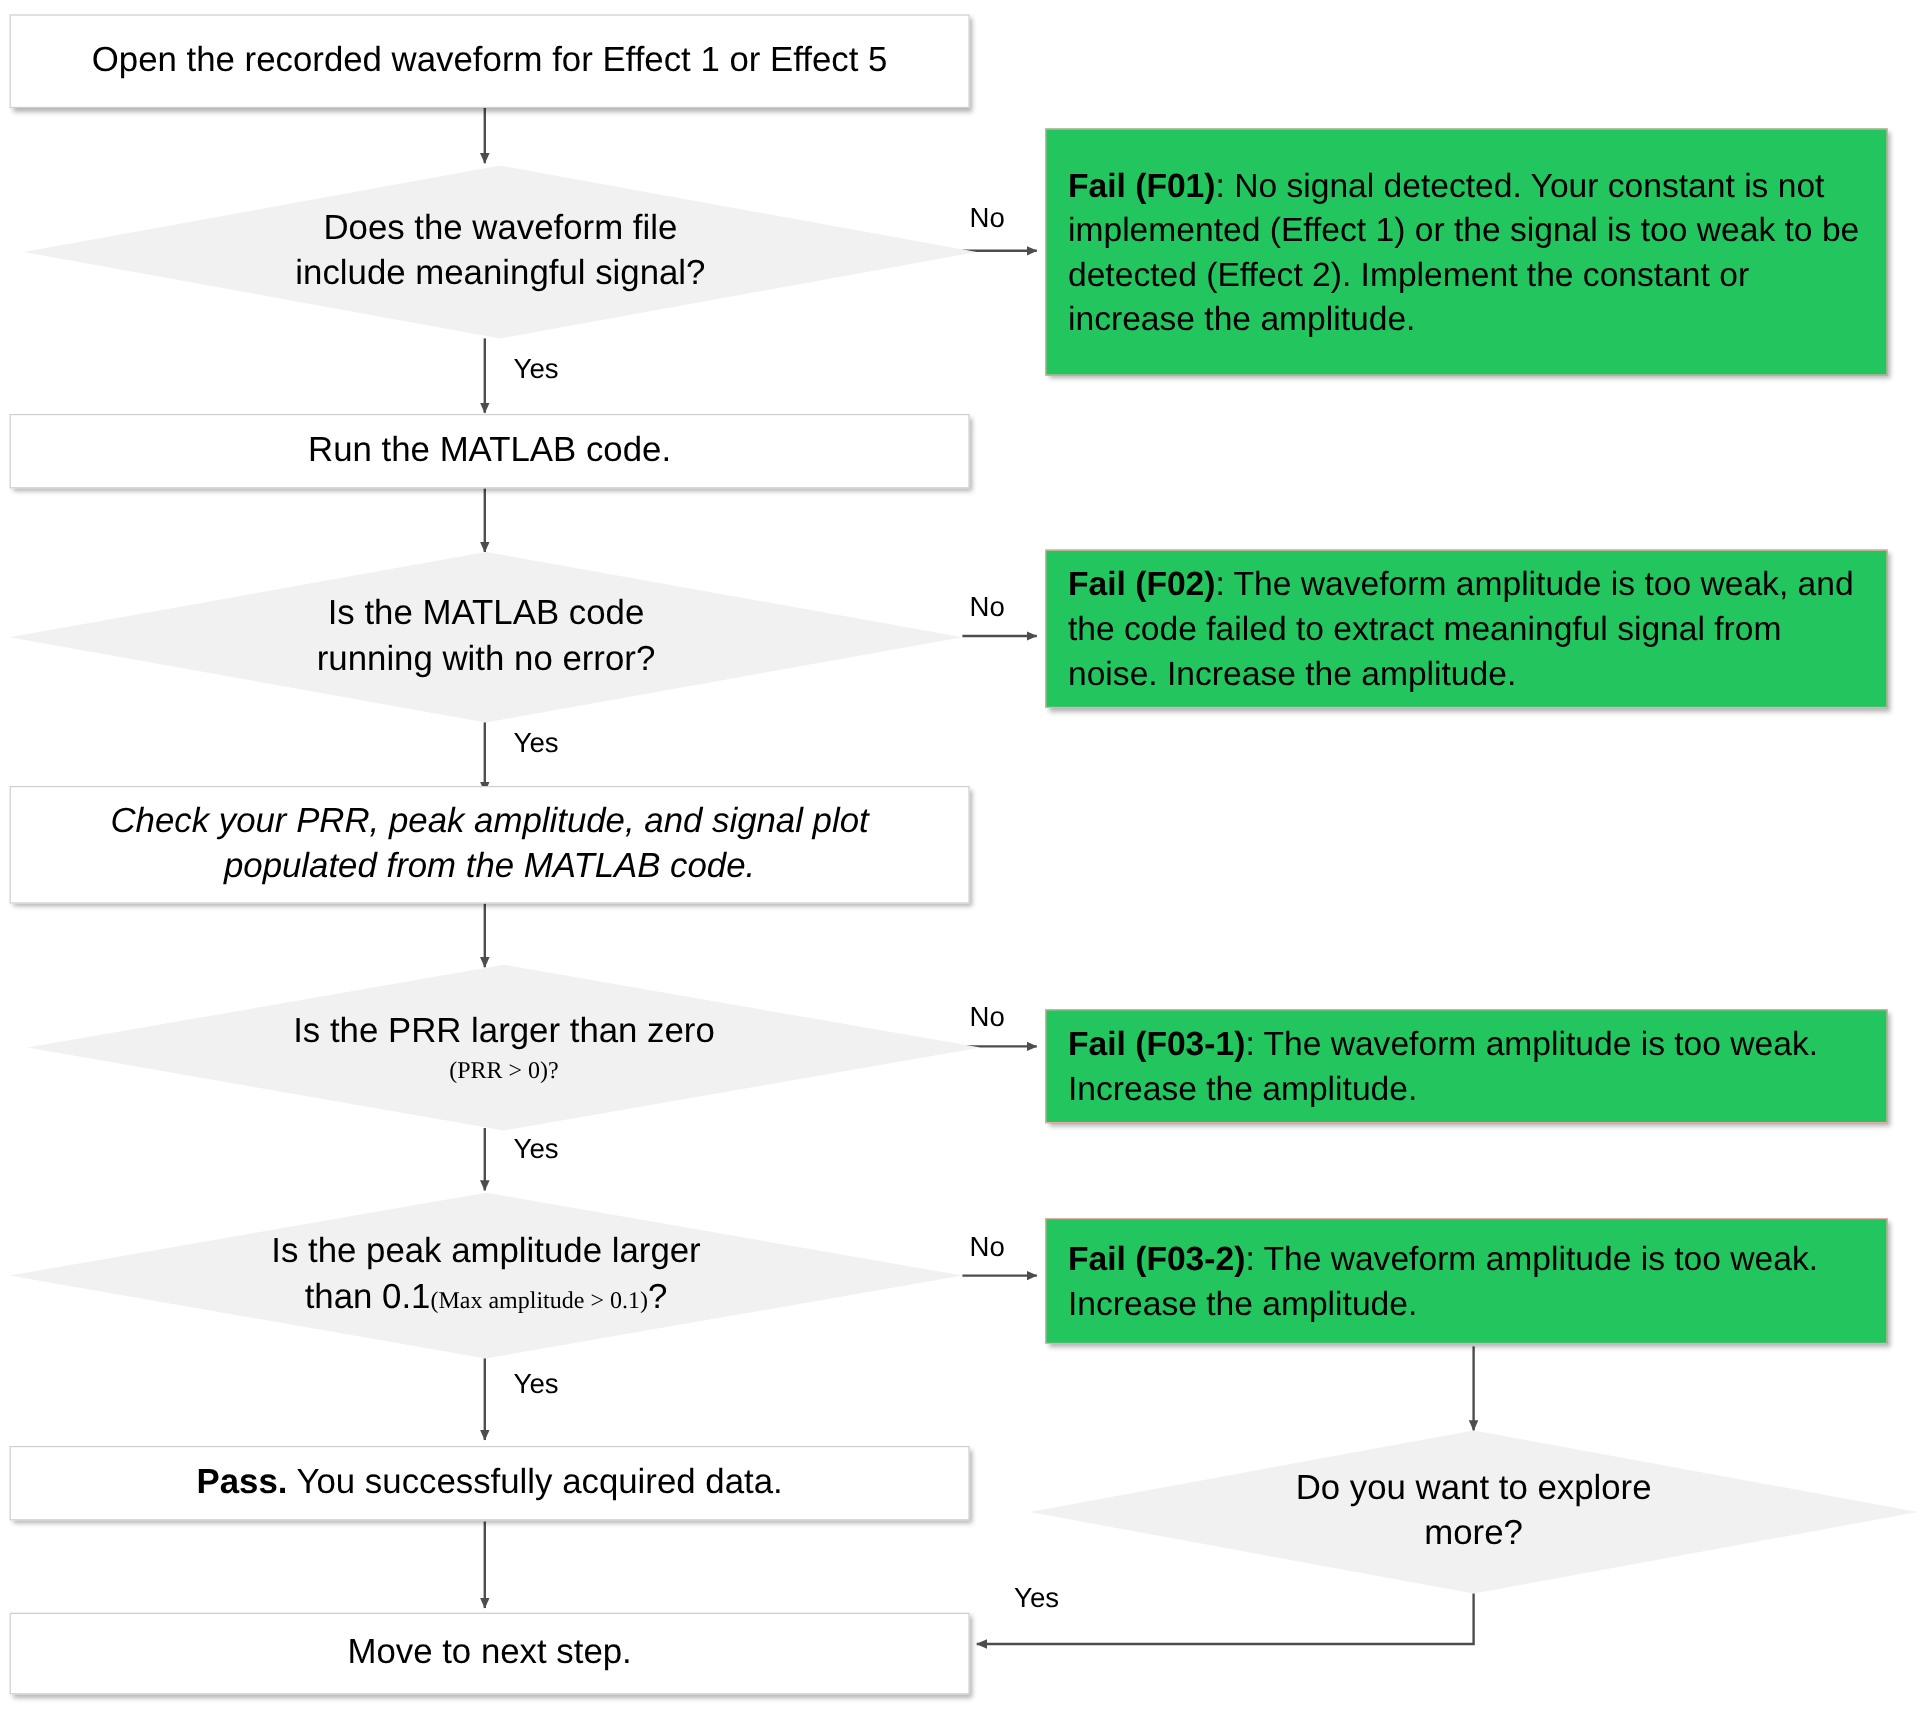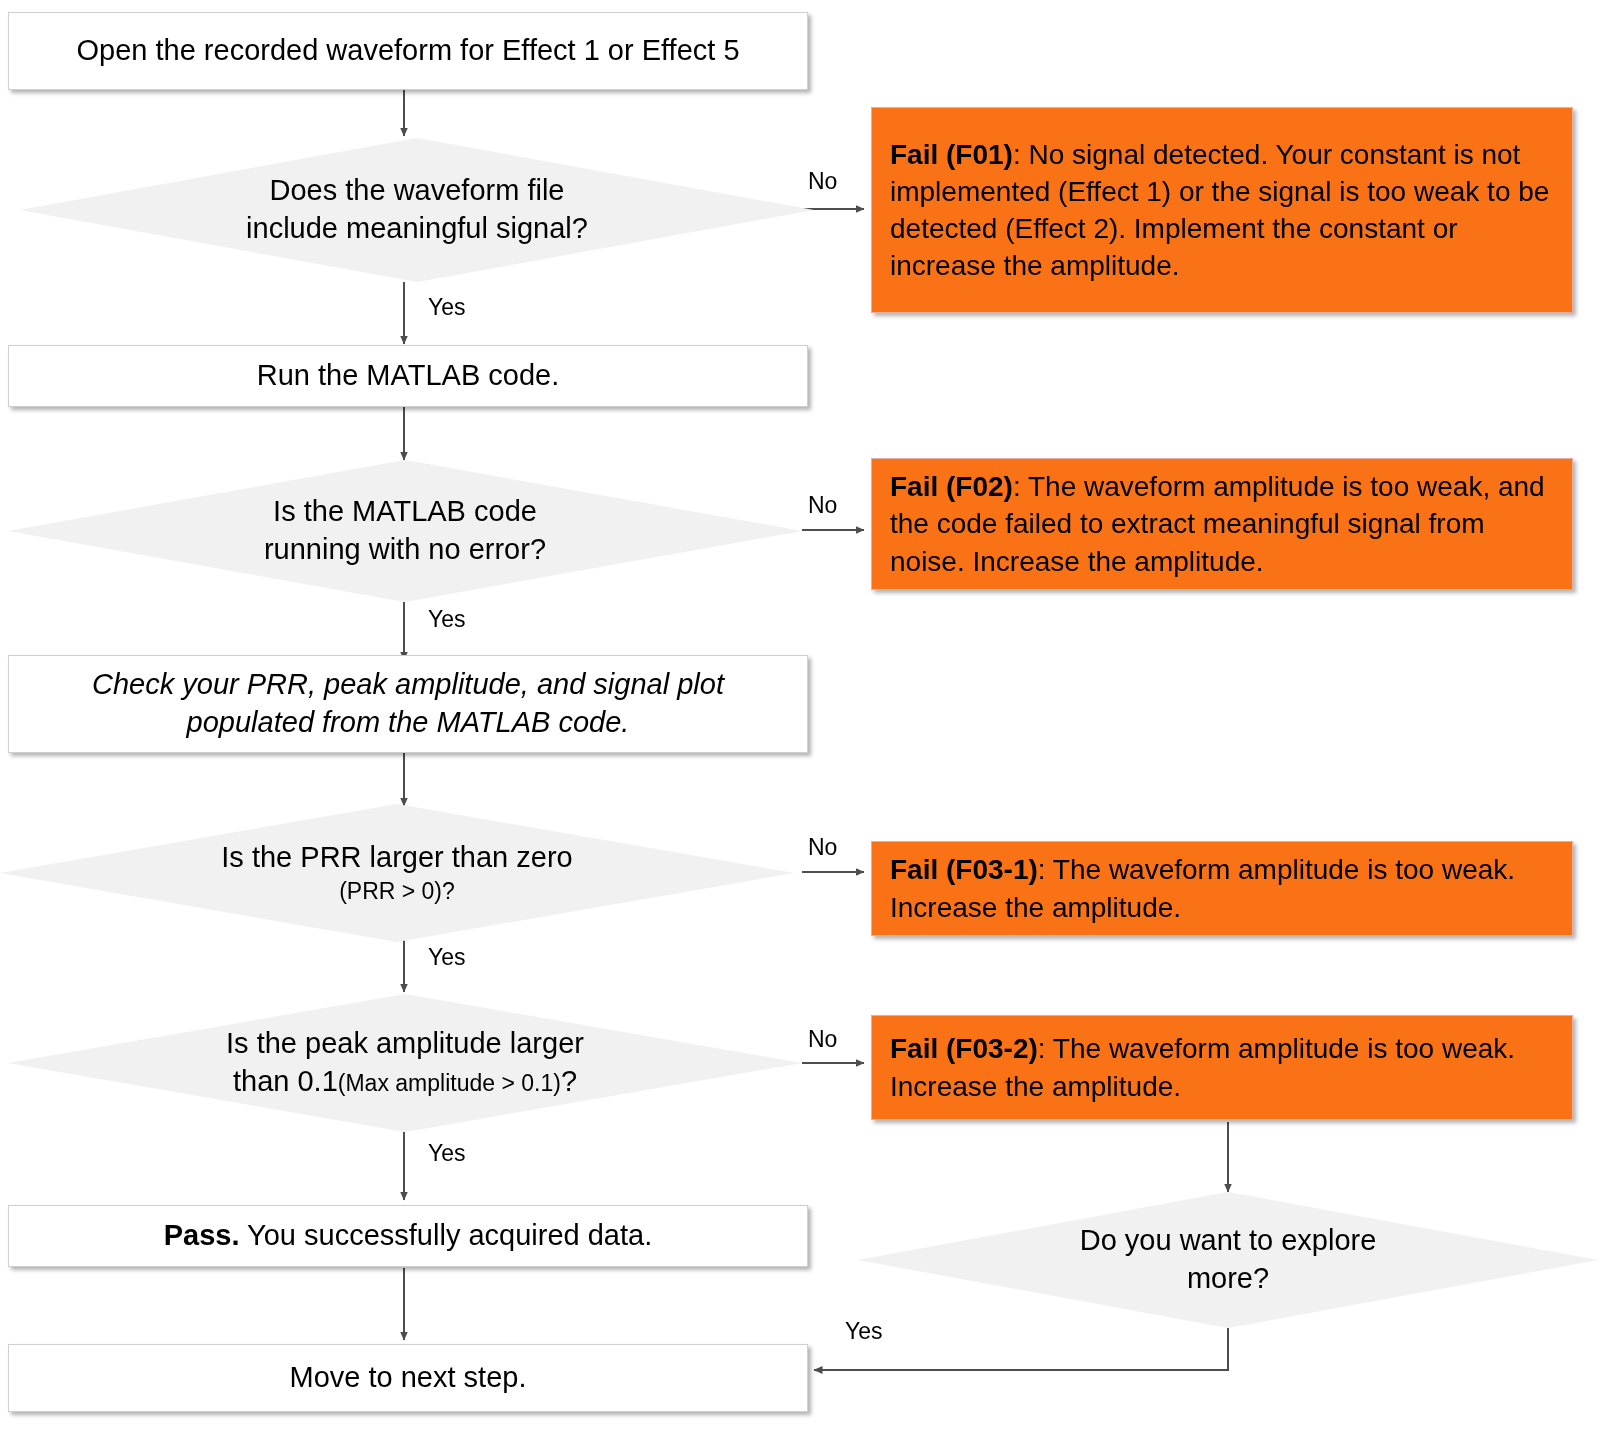--- a/index.html
+++ b/index.html
@@ -33,21 +33,21 @@
   }
   
   .proc {
     background: #ffffff;
     border: 1px solid #cfcfcf;
     box-shadow: 3px 3px 4px rgba(0,0,0,0.30);
     font-size: 29px;
   }
   
   .fail {
-    background: #f97316;
+    background: #22c55e;
     border: 1px solid #e3afa5;
     box-shadow: 3px 3px 4px rgba(0,0,0,0.30);
     font-size: 28px;
     justify-content: flex-start;
     text-align: left;
     padding: 10px 16px 10px 18px;
     line-height: 1.33;
   }
   
   .dec {
@@ -63,21 +63,22 @@
     clip-path: polygon(50% 0%, 100% 50%, 50% 100%, 0% 50%);
     z-index: 0;
     filter: drop-shadow(3px 3px 3px rgba(0,0,0,0.30));
   }
   .dec .dtext {
     position: relative;
     z-index: 1;
     width: 74%;
   }
   .small {
-    font-size: 23px;
+    font-size: 20px;
+    font-family: Liberation Serif, serif;
   }
   b { font-weight: bold; }
 
   
   .elabel {
     position: absolute;
     font-size: 23px;
     color: #000000;
     white-space: nowrap;
     z-index: 3;
@@ -173,21 +174,21 @@
     </div>
   </div>
 
   <div class="node proc" style="left:8px; top:655px; width:800px; height:98px;font-style:italic;">
     <div>
       <div>Check your PRR, peak amplitude, and signal plot</div>
       <div>populated from the MATLAB code.</div>
     </div>
   </div>
 
-  <div class="node dec" style="left:0; top:804px; width:794px; height:138px;">
+  <div class="node dec" style="left:23px; top:804px; width:794px; height:138px;">
     <div class="shape"></div>
     <div class="dtext">
       <div>Is the PRR  larger than zero</div>
       <div class="small">(PRR &gt; 0)?</div>
     </div>
   </div>
 
   <div class="node fail" style="left:871px; top:825px; width:702px; height:95px; align-items:center;margin-top:16px;">
     <div>
       <b>Fail (F03-1)</b><span>: The waveform amplitude is too weak. Increase the amplitude.</span>

